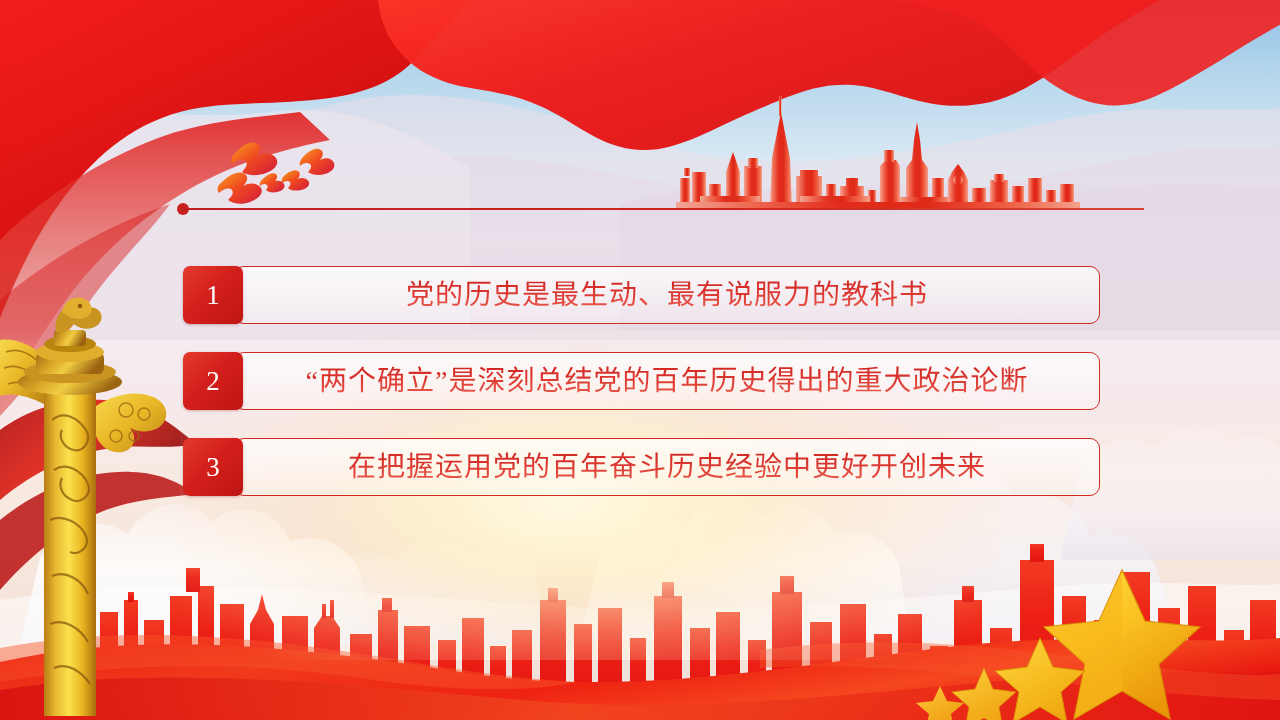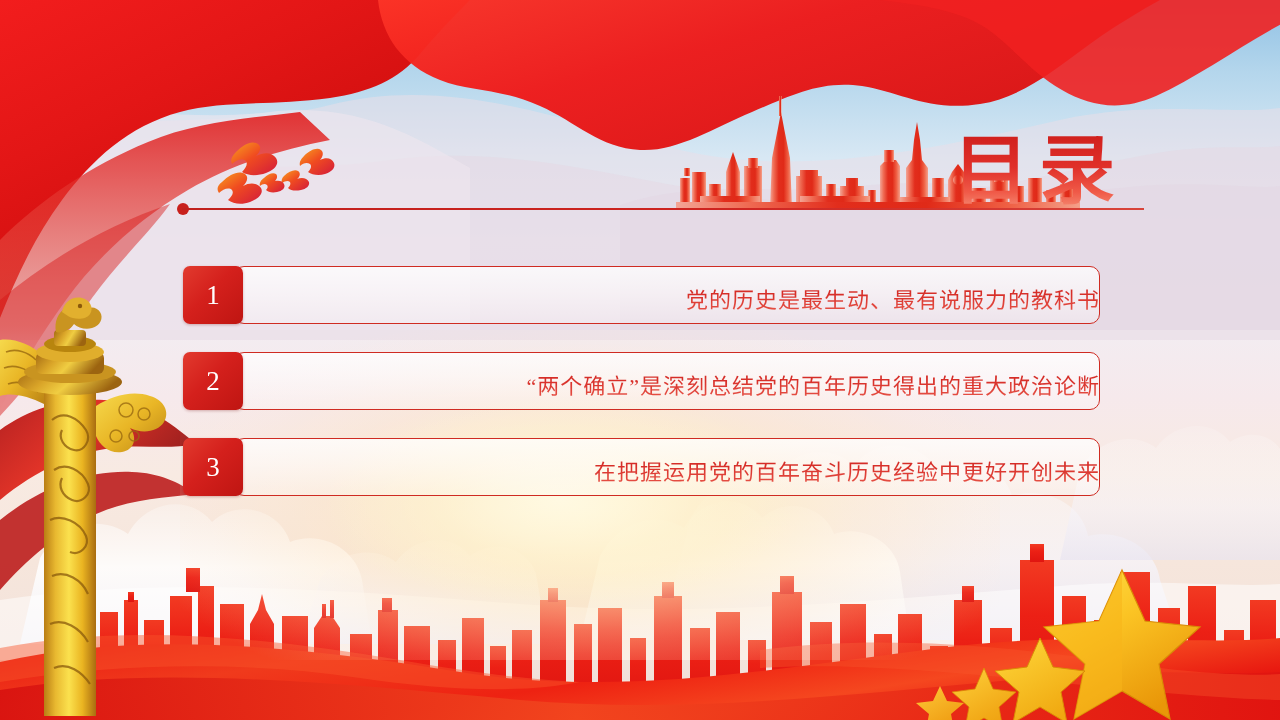--- a/index.html
+++ b/index.html
@@ -112,30 +112,29 @@
         rgba(255,255,255,0.78) 0%,
         rgba(255,253,253,0.60) 45%,
         rgba(255,250,250,0.30) 100%);
     z-index: 1;
   }
   .toc-text {
     position: absolute;
     left: 51px; top: 0;
     width: 866px; height: 58px;
     line-height: 58px;
-    text-align: right;
-    font-size: 22px;
+    text-align: center;
+    font-size: 28px;
     letter-spacing: 1px;
     white-space: nowrap;
     z-index: 2;
     background: linear-gradient(180deg, #c81e1a 0%, #d8302a 40%, #e8564a 72%, #f0897c 100%);
     -webkit-background-clip: text;
     background-clip: text;
     color: transparent;
-    margin-top: 6px;
     -webkit-text-fill-color: transparent;
   }
 </style>
 </head>
 <body>
 
 <div id="slide">
 
   <div class="layer">
     <svg viewBox="0 0 1280 720" preserveAspectRatio="none">
@@ -443,21 +442,20 @@
       <path d="M62,312 C64,302 72,296 82,298 C90,300 94,308 90,314 C86,320 74,320 68,316" fill="#e2b02e"></path>
       <circle cx="80" cy="306" r="2.2" fill="#8a5a0c"></circle>
     </svg>
   </div>
 
   <div class="glow"></div>
   <div class="glow2"></div>
 
   <div class="header-dot"></div>
   <div class="header-rule"></div>
-  <div class="title">目录</div>
 
   <div class="toc">
 
     <div class="toc-row">
       <div class="toc-box"></div>
       <div class="toc-badge">1</div>
       <div class="toc-text">党的历史是最生动、最有说服力的教科书</div>
     </div>
 
     <div class="toc-row">

